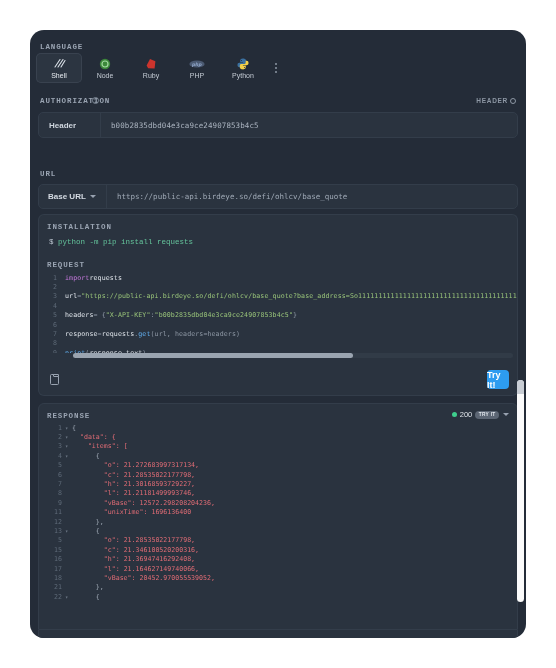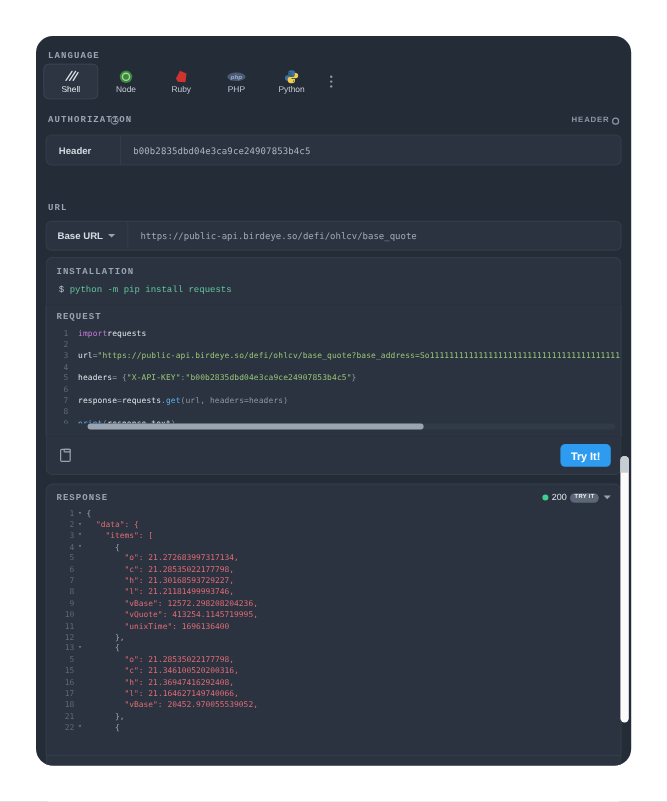--- a/index.html
+++ b/index.html
@@ -225,21 +225,21 @@
     width: 9px; height: 11px;
     border: 1px solid #99a3b0; border-radius: 1.5px;
   }
   .copy-ico::before {
     content: ""; position: absolute;
     left: 1.5px; top: -1.5px; width: 4px; height: 1.5px;
     background: #2a333f; border: 1px solid #99a3b0; border-radius: 1px;
   }
   .tryit-btn {
     position: absolute; right: 8px; top: 6px;
-    width: 42px; height: 19px;
+    width: 22px; height: 19px;
     background: #2d9cf0; border-radius: 4px;
     color: #ffffff; font-size: 9px; font-weight: bold;
     display: flex; align-items: center; justify-content: center;
     cursor: pointer;
   }
 
   
   #response-block {
     position: absolute; left: 8px; top: 373px;
     width: 480px; height: 227px;
@@ -474,21 +474,20 @@
       <div class="json-area" id="json-area">
           <div class="json-line"><span class="jn">1</span><span class="jfold">▾</span><span class="j-pun">{</span></div>
           <div class="json-line"><span class="jn">2</span><span class="jfold">▾</span><span><span class="j-pun">  </span><span class="j-key">"data": </span><span class="j-num">{</span></span></div>
           <div class="json-line"><span class="jn">3</span><span class="jfold">▾</span><span><span class="j-pun">    </span><span class="j-key">"items": </span><span class="j-num">[</span></span></div>
           <div class="json-line"><span class="jn">4</span><span class="jfold">▾</span><span class="j-pun">      {</span></div>
           <div class="json-line"><span class="jn">5</span><span class="jfold"></span><span><span class="j-pun">        </span><span class="j-key">"o": </span><span class="j-num">21.272683997317134,</span></span></div>
           <div class="json-line"><span class="jn">6</span><span class="jfold"></span><span><span class="j-pun">        </span><span class="j-key">"c": </span><span class="j-num">21.28535022177798,</span></span></div>
           <div class="json-line"><span class="jn">7</span><span class="jfold"></span><span><span class="j-pun">        </span><span class="j-key">"h": </span><span class="j-num">21.30168593729227,</span></span></div>
           <div class="json-line"><span class="jn">8</span><span class="jfold"></span><span><span class="j-pun">        </span><span class="j-key">"l": </span><span class="j-num">21.21181499993746,</span></span></div>
           <div class="json-line"><span class="jn">9</span><span class="jfold"></span><span><span class="j-pun">        </span><span class="j-key">"vBase": </span><span class="j-num">12572.298208204236,</span></span></div>
-          <div class="json-line"><span class="jn">10</span><span class="jfold"></span><span><span class="j-pun">        </span><span class="j-key">"vQuote": </span><span class="j-num">413254.1145719995,</span></span></div>
           <div class="json-line"><span class="jn">11</span><span class="jfold"></span><span><span class="j-pun">        </span><span class="j-key">"unixTime": </span><span class="j-num">1696136400</span></span></div>
           <div class="json-line"><span class="jn">12</span><span class="jfold"></span><span class="j-pun">      },</span></div>
           <div class="json-line"><span class="jn">13</span><span class="jfold">▾</span><span class="j-pun">      {</span></div>
           <div class="json-line"><span class="jn">5</span><span class="jfold"></span><span><span class="j-pun">        </span><span class="j-key">"o": </span><span class="j-num">21.28535022177798,</span></span></div>
           <div class="json-line"><span class="jn">15</span><span class="jfold"></span><span><span class="j-pun">        </span><span class="j-key">"c": </span><span class="j-num">21.346100520200316,</span></span></div>
           <div class="json-line"><span class="jn">16</span><span class="jfold"></span><span><span class="j-pun">        </span><span class="j-key">"h": </span><span class="j-num">21.36947416292408,</span></span></div>
           <div class="json-line"><span class="jn">17</span><span class="jfold"></span><span><span class="j-pun">        </span><span class="j-key">"l": </span><span class="j-num">21.164627149740066,</span></span></div>
           <div class="json-line"><span class="jn">18</span><span class="jfold"></span><span><span class="j-pun">        </span><span class="j-key">"vBase": </span><span class="j-num">20452.970055539052,</span></span></div>
           <div class="json-line"><span class="jn">21</span><span class="jfold"></span><span class="j-pun">      },</span></div>
           <div class="json-line"><span class="jn">22</span><span class="jfold">▾</span><span class="j-pun">      {</span></div>

